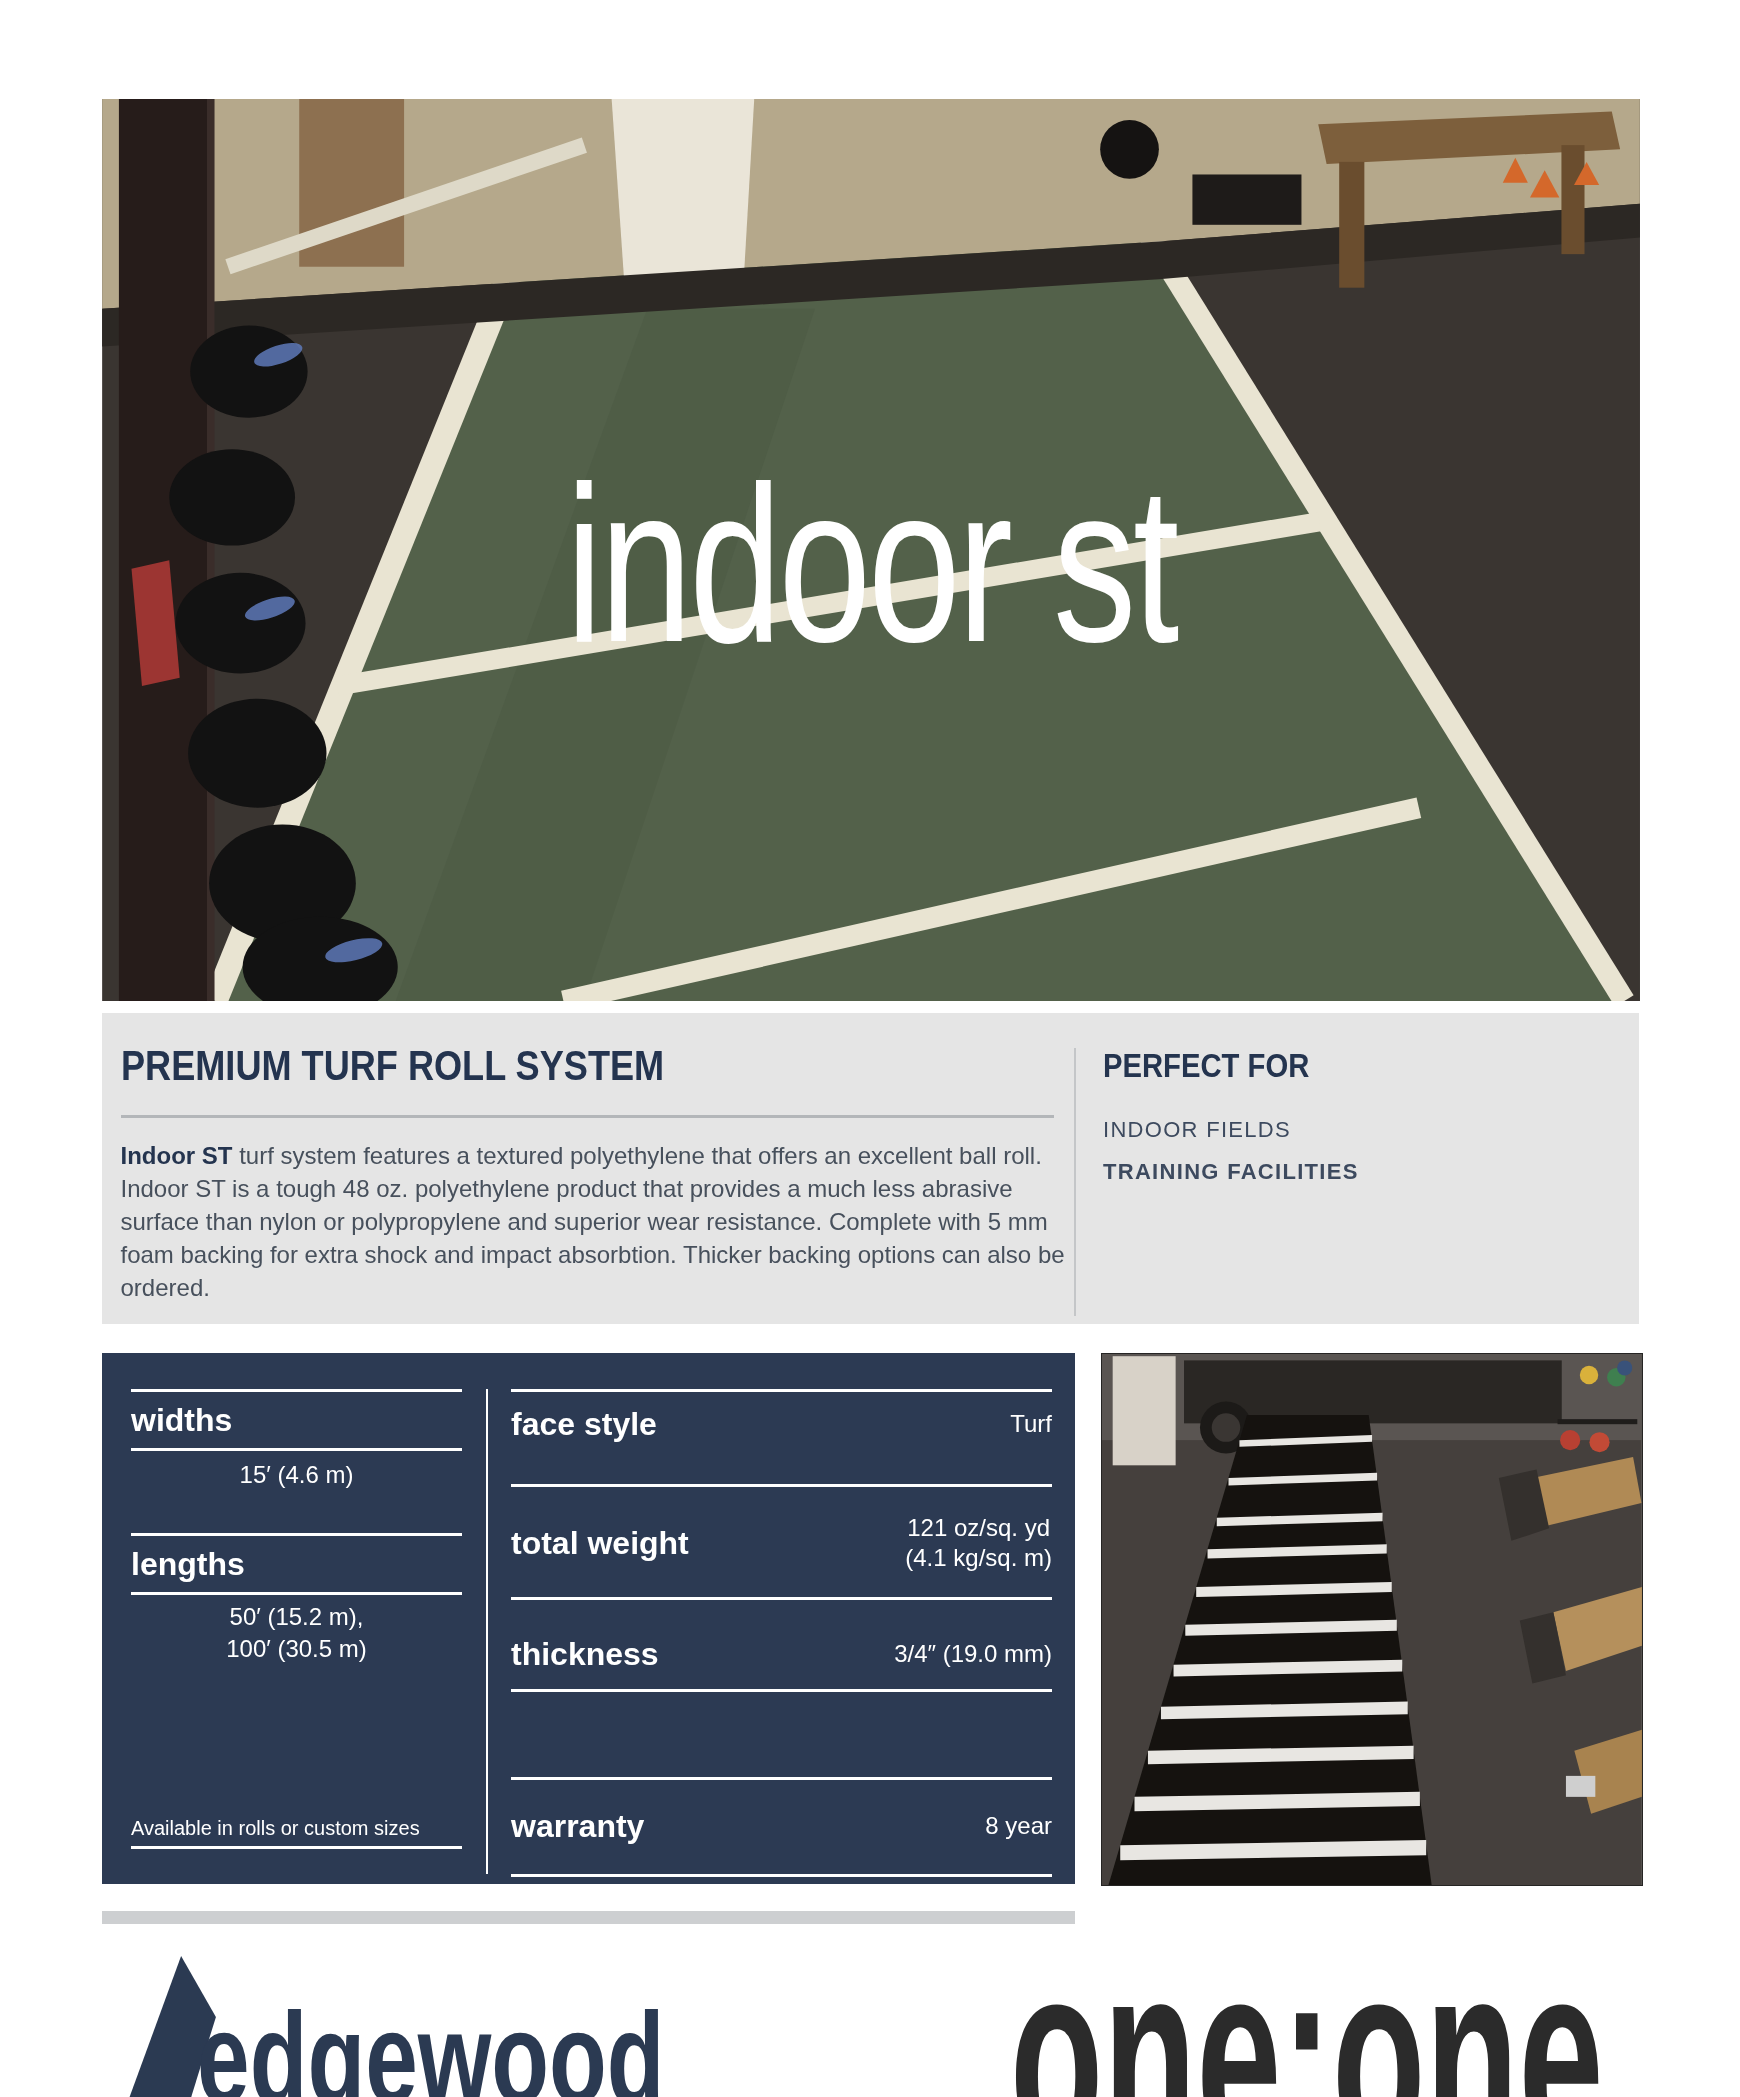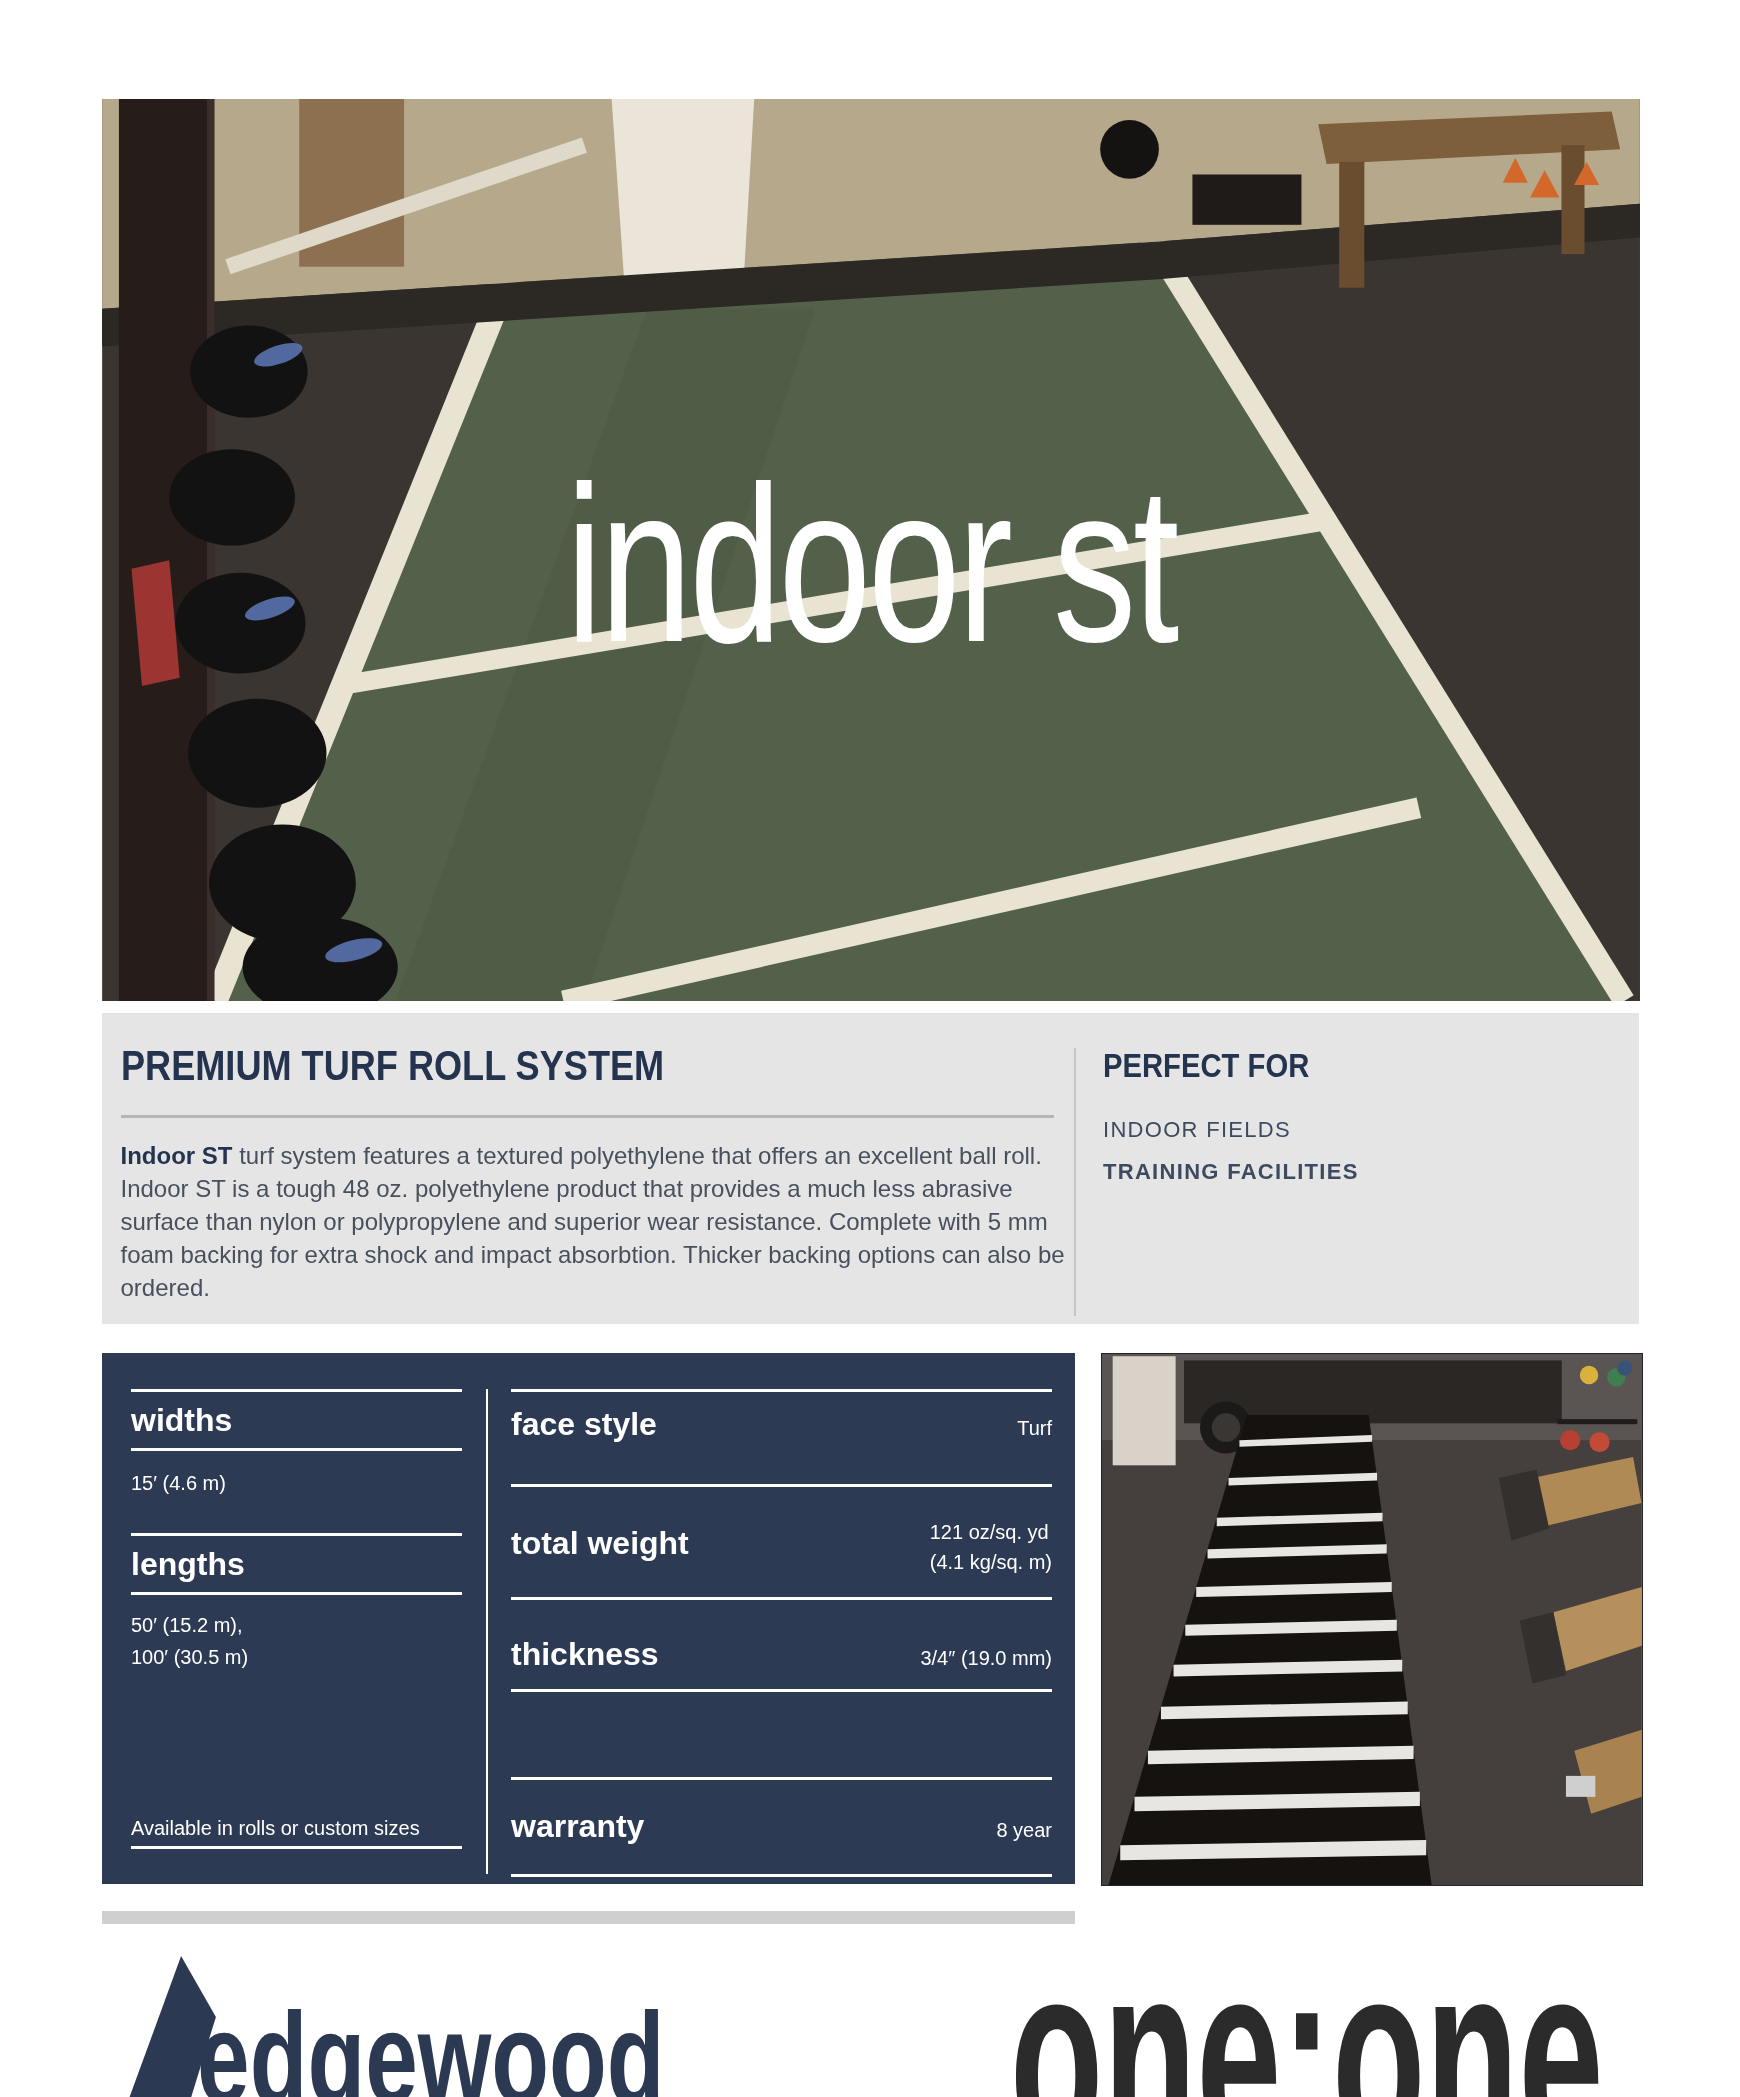--- a/index.html
+++ b/index.html
@@ -41,21 +41,21 @@
   .pf-item { position:absolute; left:1001px; font-size:22px; line-height:22px; color:#3d4a5f; letter-spacing:1.3px;text-align:right; }
   .pf-item.first  { top:106px; }
   .pf-item.second { top:148px;font-weight:bold; }
 
   
   .panel-navy { left:102px; top:1353px; width:973px; height:531px; background:#2c3a53; color:#ffffff; }
   .hline { position:absolute; height:2.5px; background:#ffffff; }
   .l-col-line { left:29px; width:331px; }
   .r-col-line { left:409px; width:541px; }
   .spec-label { font-weight:bold; font-size:32px; line-height:32px; }
-  .spec-value { font-size:20px; line-height:32px; text-align:left;margin-top:8px; }
+  .spec-value { font-size:24px; line-height:32px; text-align:center; }
   .lbl-widths  { position:absolute; left:29px; top:51px; }
   .val-widths  { position:absolute; left:29px; width:331px; top:106px; }
   .lbl-lengths { position:absolute; left:29px; top:195px; }
   .val-lengths { position:absolute; left:29px; width:331px; top:248px; }
   .spec-note { position:absolute; left:29px; top:465px; font-size:20px; line-height:20px; }
   .nv-vrule { position:absolute; left:384px; top:36px; width:2.1px; height:485px; background:#ffffff; }
   .srow {
     position:absolute; left:409px; width:541px;
     display:flex; justify-content:space-between; align-items:center;
   }

